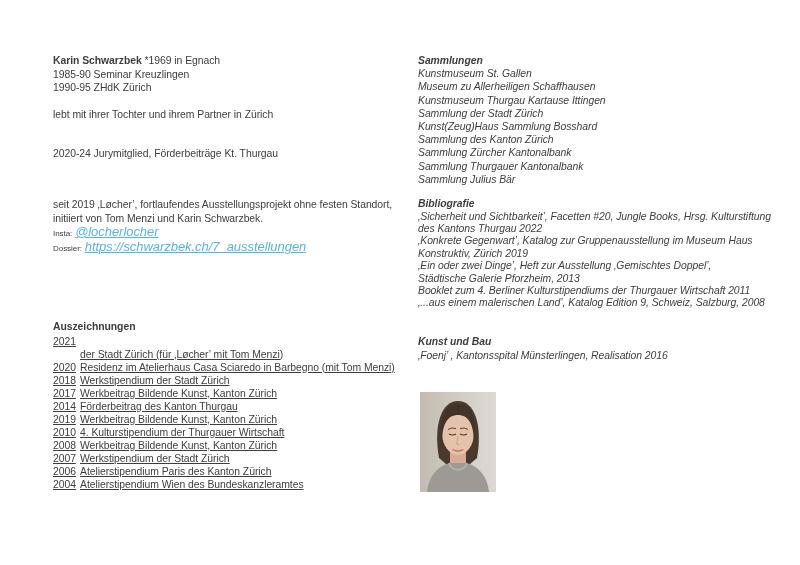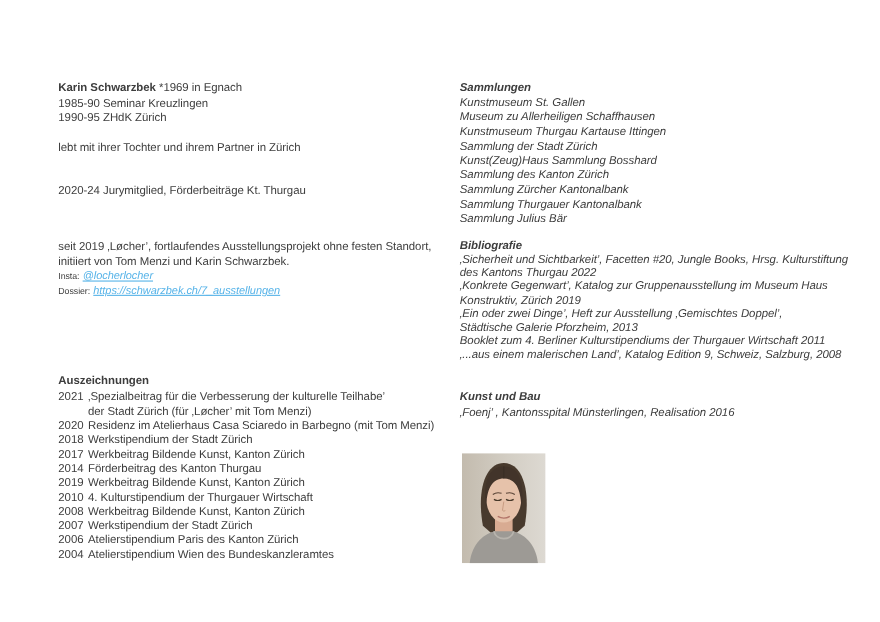--- a/index.html
+++ b/index.html
@@ -6,39 +6,39 @@
   .page{
     position:relative;
     width:800px;height:565px;
     background:#ffffff;
     overflow:hidden;
     font-family:"Liberation Sans","DejaVu Sans",sans-serif;
     color:#3d3d3d;
     font-size:10.4px;
     letter-spacing:-0.05px;
   }
-  .abs{position:absolute;margin-top:20px;}
+  .abs{position:absolute;}
   .line{line-height:13.5px;white-space:nowrap;}
   .gap{height:13.5px;}
   b,.bold{font-weight:700;}
   .left-col{left:53px;}
   .right-col{left:418px;font-style:italic;}
   
   .small-label{font-size:8px;color:#3d3d3d;}
   .link{
     color:#56b3e8;
     font-style:italic;
-    font-size:10px;
+    font-size:13px;
     text-decoration:underline;
     text-decoration-color:#56b3e8;
     cursor:pointer;
   }
   .linkline{line-height:13.2px;white-space:nowrap;}
   
-  .award-row{display:flex;line-height:13px;white-space:nowrap;}
+  .award-row{display:flex;line-height:13px;white-space:nowrap;text-decoration:underline;}
   .award-year{width:27px;flex:0 0 27px;}
   
   .coll-line{line-height:13.2px;white-space:nowrap;}
   .bib-line{line-height:12.4px;white-space:nowrap;}
   .photo-frame{left:420px;top:392px;width:76px;height:100px;}
   .photo-frame svg{display:block;}
 </style>
 </head>
 <body>
 
@@ -70,21 +70,20 @@
       <span class="small-label">Dossier:</span>
       <span class="link">https://schwarzbek.ch/7_ausstellungen</span>
     </div>
   </div>
 
   <div class="abs left-col" style="top:320px;">
     <div class="line bold">Auszeichnungen</div>
     <div style="height:1px;"></div>
     <div class="award-row">
       <span class="award-year">2021</span>
-      <span>‚Spezialbeitrag für die Verbesserung der kulturelle Teilhabe’</span>
     </div>
     <div class="award-row">
       <span class="award-year"></span>
       <span>der Stadt Zürich (für ‚Løcher’ mit Tom Menzi)</span>
     </div>
     <div class="award-row">
       <span class="award-year">2020</span>
       <span>Residenz im Atelierhaus Casa Sciaredo in Barbegno (mit Tom Menzi)</span>
     </div>
     <div class="award-row">

